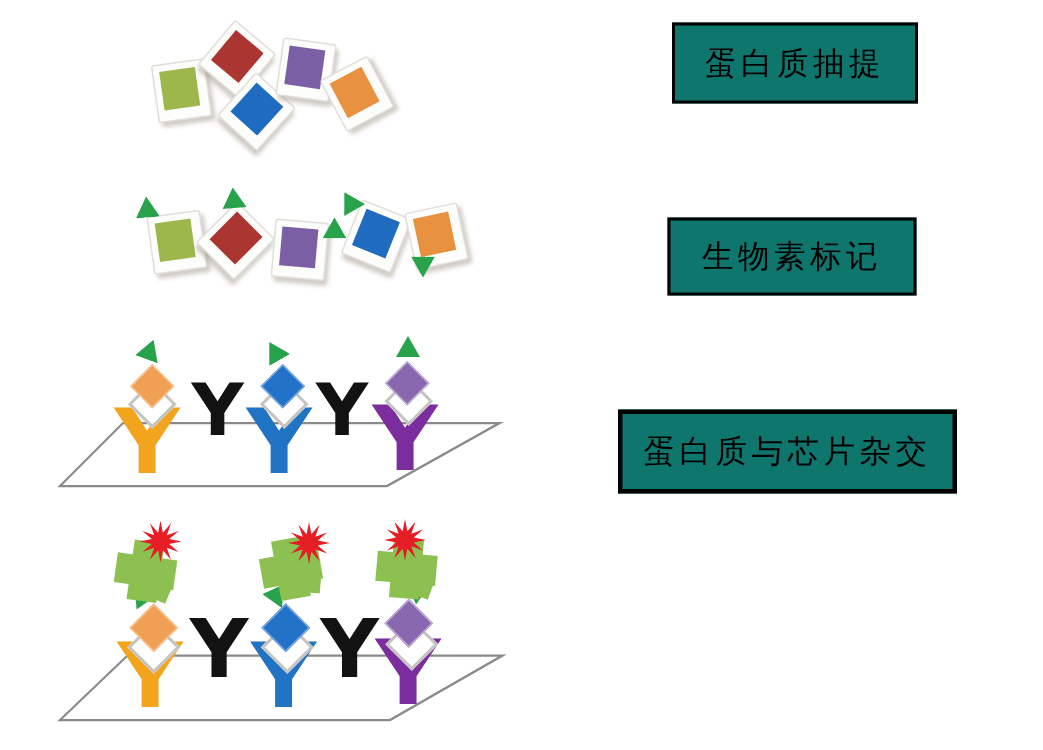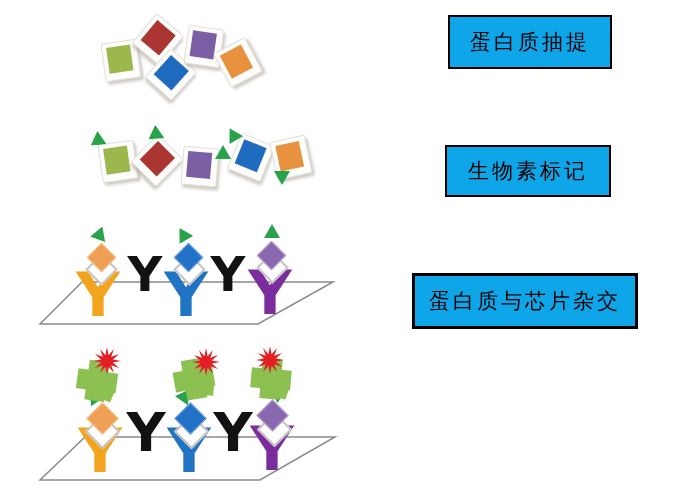--- a/index.html
+++ b/index.html
@@ -36,21 +36,21 @@
   .diamond{position:absolute;transform:rotate(45deg);}
   .d19{width:19px;height:19px;} .d21{width:21px;height:21px;}
   .d-shadow{background:#ffffff;border:2px solid #c6c4c2;}
   .d-orange{background:#f0a055;border:1px solid #f6c490;}
   .d-blue{background:#2272c8;border:1px solid #7aa8dd;}
   .d-purple{background:#8a68b0;border:1px solid #c0aed6;}
   
   .layer{position:absolute;left:0;top:0;}
   
   .step-label{
-    position:absolute;border:2px solid #000;background:#0ea5e9;color:#000;
+    position:absolute;border:2px solid #000;background:#0f766e;color:#000;
     display:flex;align-items:center;justify-content:center;white-space:nowrap;
     font-family:"Liberation Serif","DejaVu Serif",serif;font-size:21px;letter-spacing:3px;
   }
   .step-label.thick{border-width:3px;}
   .step-label.sans{
     font-family:"Liberation Sans","DejaVu Sans",sans-serif;
     font-weight:600;font-size:20px;letter-spacing:.5px;
   }
 </style>
 </head>

